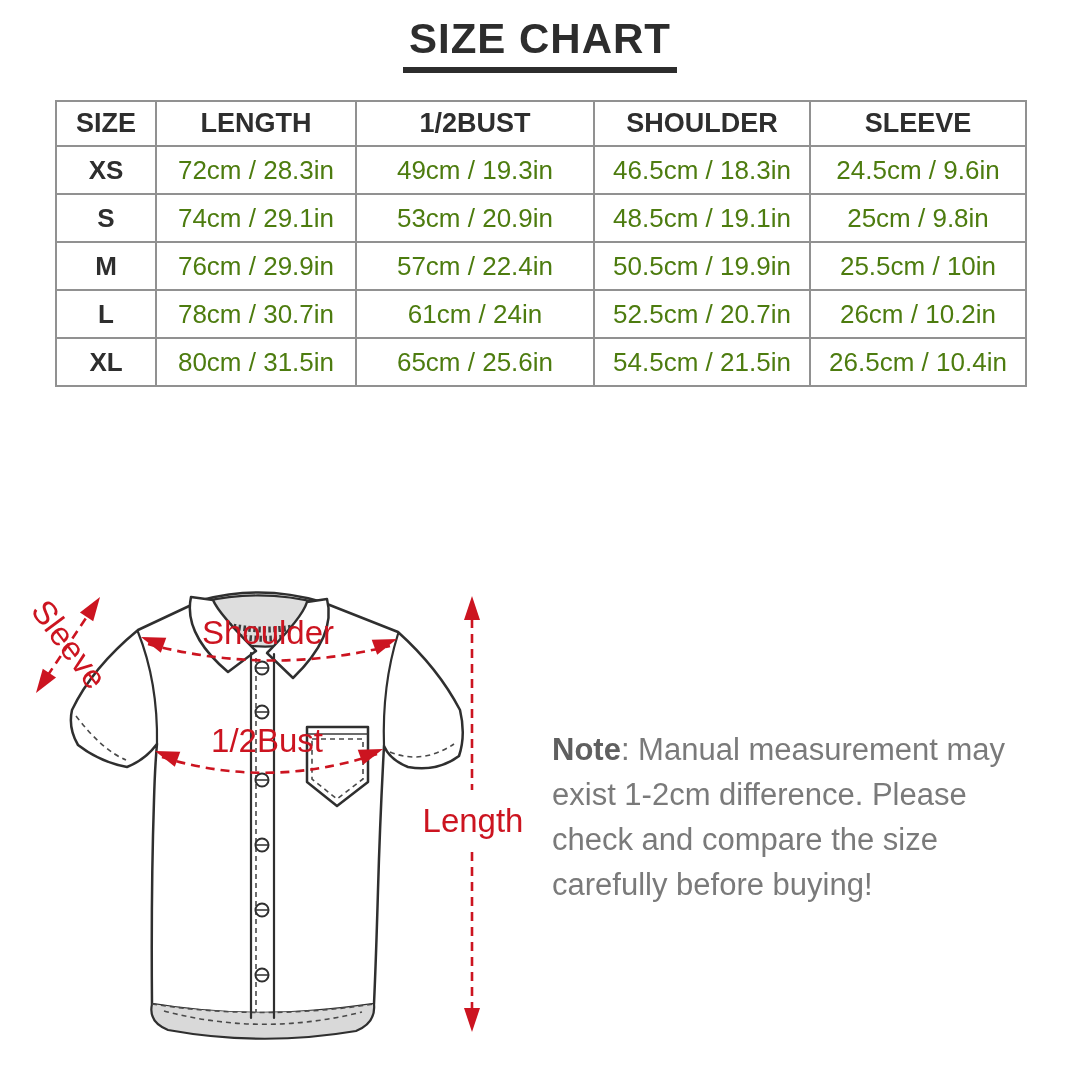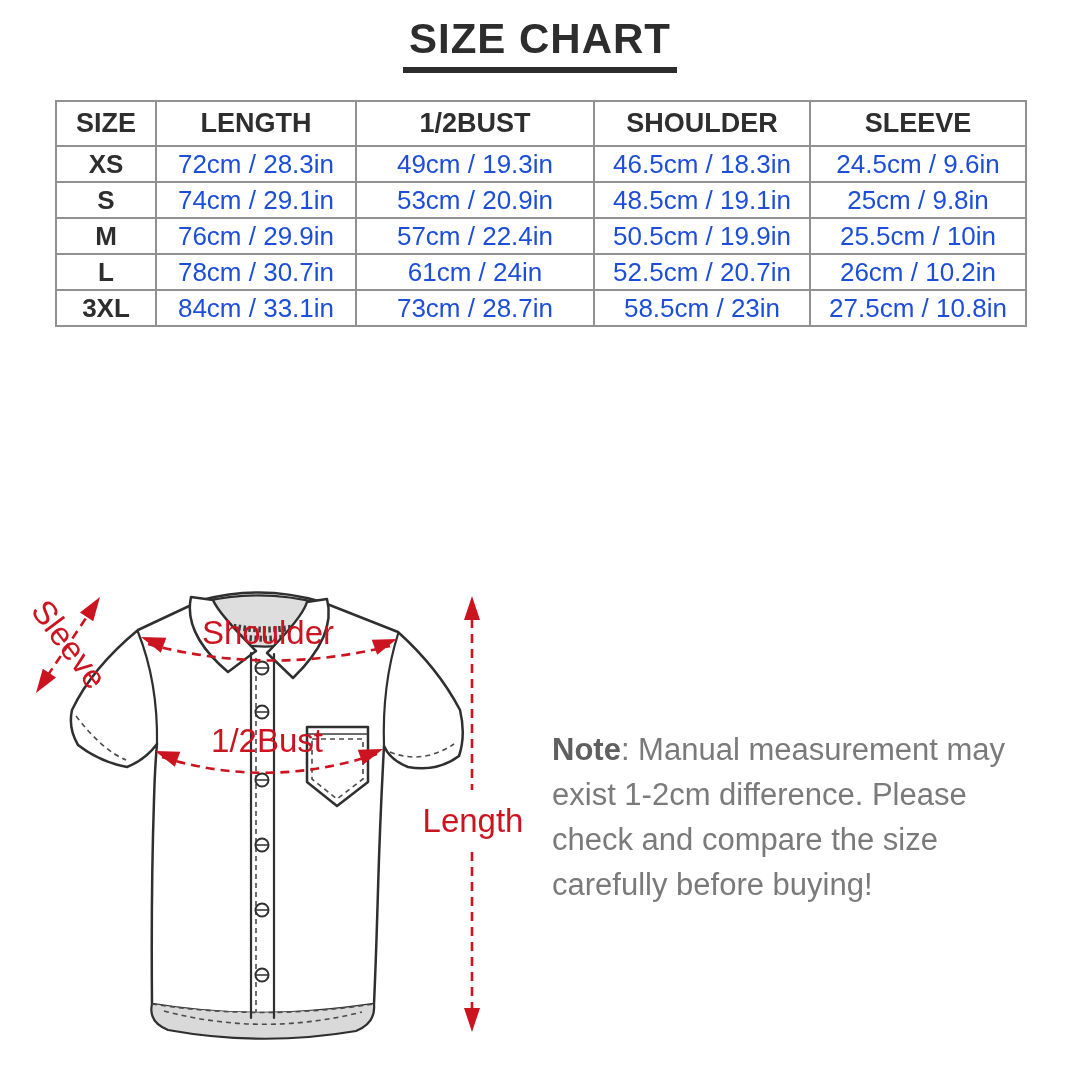--- a/index.html
+++ b/index.html
@@ -15,24 +15,24 @@
   }
   
   table.size-table{
     position:absolute;left:55px;top:100px;width:970px;
     border-collapse:collapse;table-layout:fixed;background:#fff;
   }
   .size-table th,.size-table td{
     border:2px solid #919191;text-align:center;vertical-align:middle;padding:0;
   }
   .size-table thead tr{height:45px;}
-  .size-table tbody tr{height:36px;}
+  .size-table tbody tr{height:48px;}
   .size-table thead th{font-size:27px;font-weight:bold;color:#2e2e2e;}
   .size-table tbody th{font-size:26px;font-weight:bold;color:#2e2e2e;}
-  .size-table tbody td{font-size:26px;font-weight:normal;color:#1d4ed8;}
+  .size-table tbody td{font-size:26px;font-weight:normal;color:#4d7c0f;}
   
   .diagram-svg{position:absolute;left:10px;top:560px;}
   .ln{fill:#ffffff;stroke:#2f2f2f;stroke-width:2.5;stroke-linejoin:round;stroke-linecap:round;}
   .ln-open{fill:none;stroke:#2f2f2f;stroke-width:2.2;stroke-linejoin:round;stroke-linecap:round;}
   .ln-thin{fill:none;stroke:#3a3a3a;stroke-width:1.6;}
   .dash{fill:none;stroke:#4a4a4a;stroke-width:1.6;stroke-dasharray:5 4;}
   .band{fill:#d9d9d9;}
   .neck{fill:#dedede;stroke:#2f2f2f;stroke-width:2.2;}
   .rib{fill:none;stroke:#3c3c3c;stroke-width:6;stroke-dasharray:2.5 2.5;}
   .wr{fill:#e7e7e7;}
@@ -96,25 +96,25 @@
         <td>25.5cm / 10in</td>
       </tr>
       <tr>
         <th>L</th>
         <td>78cm / 30.7in</td>
         <td>61cm / 24in</td>
         <td>52.5cm / 20.7in</td>
         <td>26cm / 10.2in</td>
       </tr>
       <tr>
-        <th>3XL</th>
-        <td>84cm / 33.1in</td>
-        <td>73cm / 28.7in</td>
-        <td>58.5cm / 23in</td>
-        <td>27.5cm / 10.8in</td>
+        <th>XL</th>
+        <td>80cm / 31.5in</td>
+        <td>65cm / 25.6in</td>
+        <td>54.5cm / 21.5in</td>
+        <td>26.5cm / 10.4in</td>
       </tr>
     </tbody>
   </table>
 
   <svg class="diagram-svg" width="520" height="520" viewBox="0 0 520 520" xmlns="http://www.w3.org/2000/svg">
 
     <g>
       <path class="wr" d="M170,110 Q152,170 160,240 Q168,200 176,150 Q180,124 170,110 Z"></path>
       <path class="wr" d="M196,250 Q180,310 192,372 Q200,330 206,290 Q208,264 196,250 Z"></path>
       <path class="wr" d="M210,140 Q200,180 208,215 Q214,185 218,160 Z"></path>

